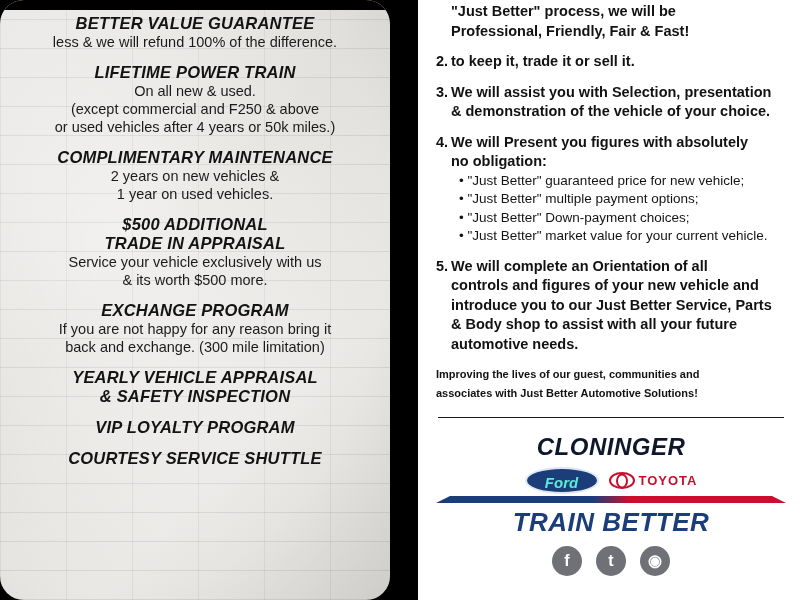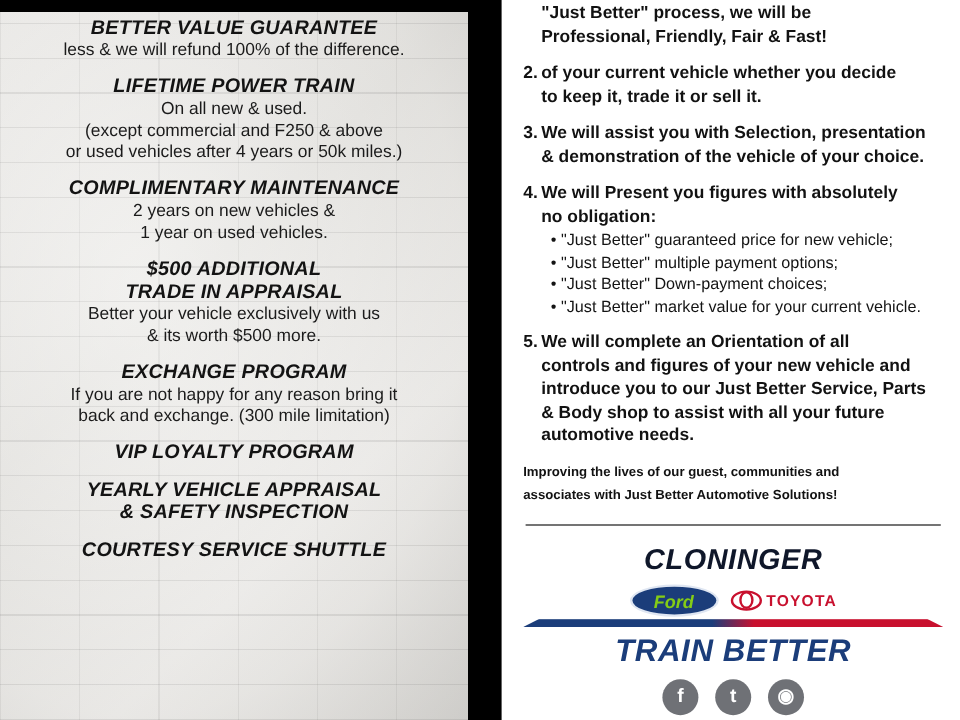--- a/index.html
+++ b/index.html
@@ -26,20 +26,21 @@
     overflow: hidden;
     background:
       repeating-linear-gradient(0deg,
          rgba(0,0,0,0.10) 0px, rgba(0,0,0,0.10) 1px,
          rgba(0,0,0,0.00) 1px, rgba(0,0,0,0.00) 29px),
       repeating-linear-gradient(90deg,
          rgba(0,0,0,0.07) 0px, rgba(0,0,0,0.07) 1px,
          rgba(0,0,0,0.00) 1px, rgba(0,0,0,0.00) 66px),
       linear-gradient(135deg, #f2f1ef 0%, #e9e8e5 40%, #f4f3f1 70%, #e6e5e2 100%);
     color: #181818;
+    border-radius: 24px;
   }
   .left-panel::after {
     content: "";
     position: absolute; inset: 0;
     background: radial-gradient(ellipse at 30% 40%, rgba(255,255,255,0.35) 0%, rgba(200,198,194,0.25) 70%, rgba(160,158,154,0.35) 100%);
     pointer-events: none;
   }
   .left-inner {
     position: relative;
     z-index: 2;
@@ -142,21 +143,21 @@
     display: flex;
     justify-content: center;
     align-items: center;
     gap: 10px;
     margin: 3px 0 2px 0;
   }
   .badge-ford {
     width: 74px; height: 27px;
     border-radius: 50%/50%;
     background: #1b3d7a;
-    color: #84cc16;
+    color: #5eead4;
     font-style: italic;
     font-weight: bold;
     font-size: 15px;
     line-height: 27px;
     text-align: center;
     border: 2px solid #dfe6f2;
   }
   .badge-toyota {
     color: #c8102e;
     font-weight: bold;
@@ -236,39 +237,39 @@
 
       <div class="benefit">
         <div class="benefit-title">COMPLIMENTARY MAINTENANCE</div>
         <div class="benefit-line">2 years on new vehicles &amp;</div>
         <div class="benefit-line">1 year on used vehicles.</div>
       </div>
 
       <div class="benefit">
         <div class="benefit-title">$500 ADDITIONAL</div>
         <div class="benefit-title">TRADE IN APPRAISAL</div>
-        <div class="benefit-line">Better your vehicle exclusively with us</div>
+        <div class="benefit-line">Service your vehicle exclusively with us</div>
         <div class="benefit-line">&amp; its worth $500 more.</div>
       </div>
 
       <div class="benefit">
         <div class="benefit-title">EXCHANGE PROGRAM</div>
         <div class="benefit-line">If you are not happy for any reason bring it</div>
         <div class="benefit-line">back and exchange. (300 mile limitation)</div>
       </div>
 
       <div class="benefit">
-        <div class="benefit-title">VIP LOYALTY PROGRAM</div>
-      </div>
-
-      <div class="benefit">
         <div class="benefit-title">YEARLY VEHICLE APPRAISAL</div>
         <div class="benefit-title">&amp; SAFETY INSPECTION</div>
       </div>
 
+      <div class="benefit">
+        <div class="benefit-title">VIP LOYALTY PROGRAM</div>
+      </div>
+
 
       <div class="benefit">
         <div class="benefit-title">COURTESY SERVICE SHUTTLE</div>
       </div>
 
     </div>
   </div>
 
   <div class="divider"></div>
 
@@ -278,21 +279,20 @@
       <div class="step-num"></div>
       <div class="step-body">
         <div class="step-line">"Just Better" process, we will be</div>
         <div class="step-line">Professional, Friendly, Fair &amp; Fast!</div>
       </div>
     </div>
 
     <div class="step">
       <div class="step-num">2.</div>
       <div class="step-body">
-        <div class="step-line">of your current vehicle whether you decide</div>
         <div class="step-line">to keep it, trade it or sell it.</div>
       </div>
     </div>
 
     <div class="step">
       <div class="step-num">3.</div>
       <div class="step-body">
         <div class="step-line">We will assist you with Selection, presentation</div>
         <div class="step-line">&amp; demonstration of the vehicle of your choice.</div>
       </div>

